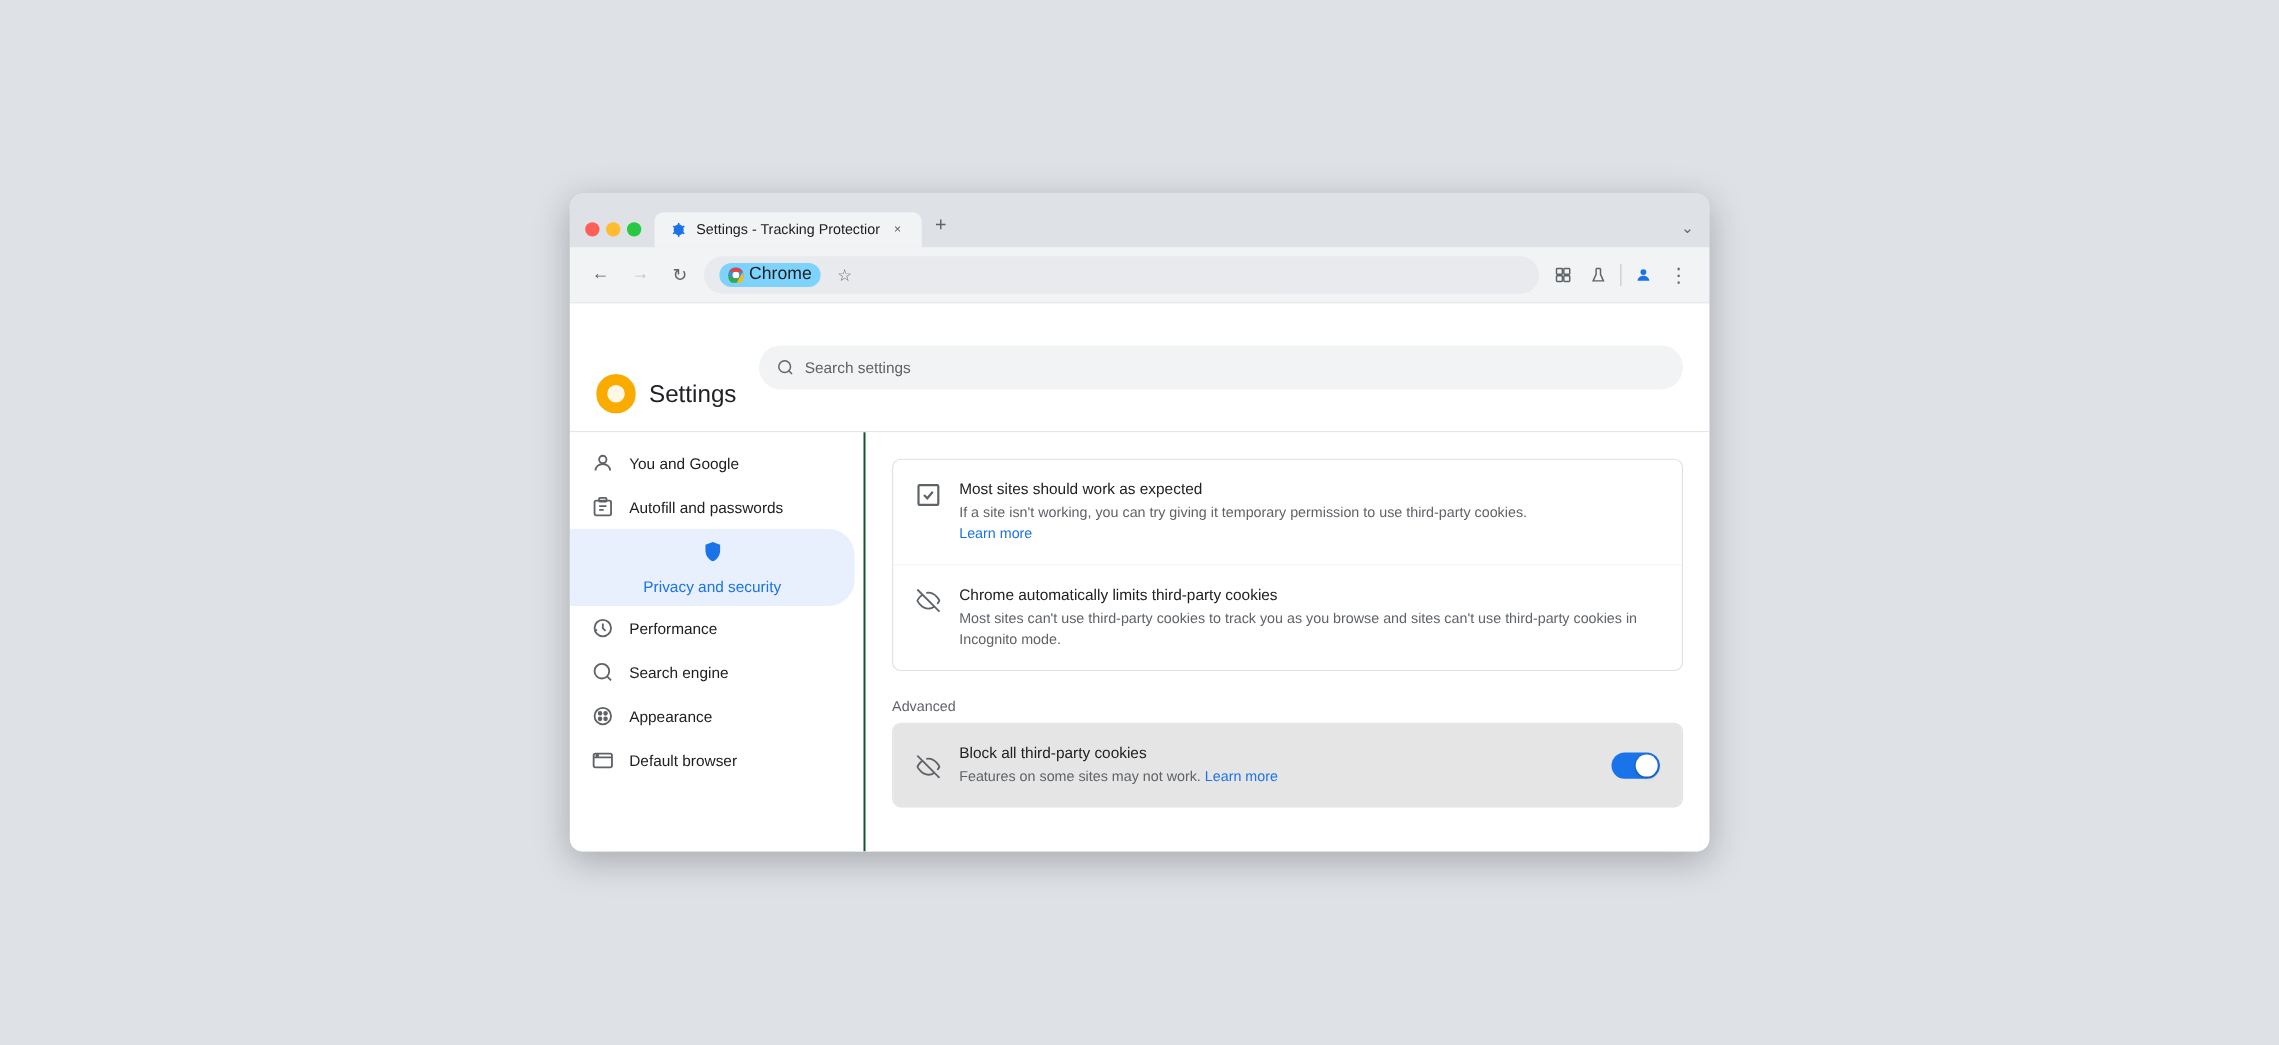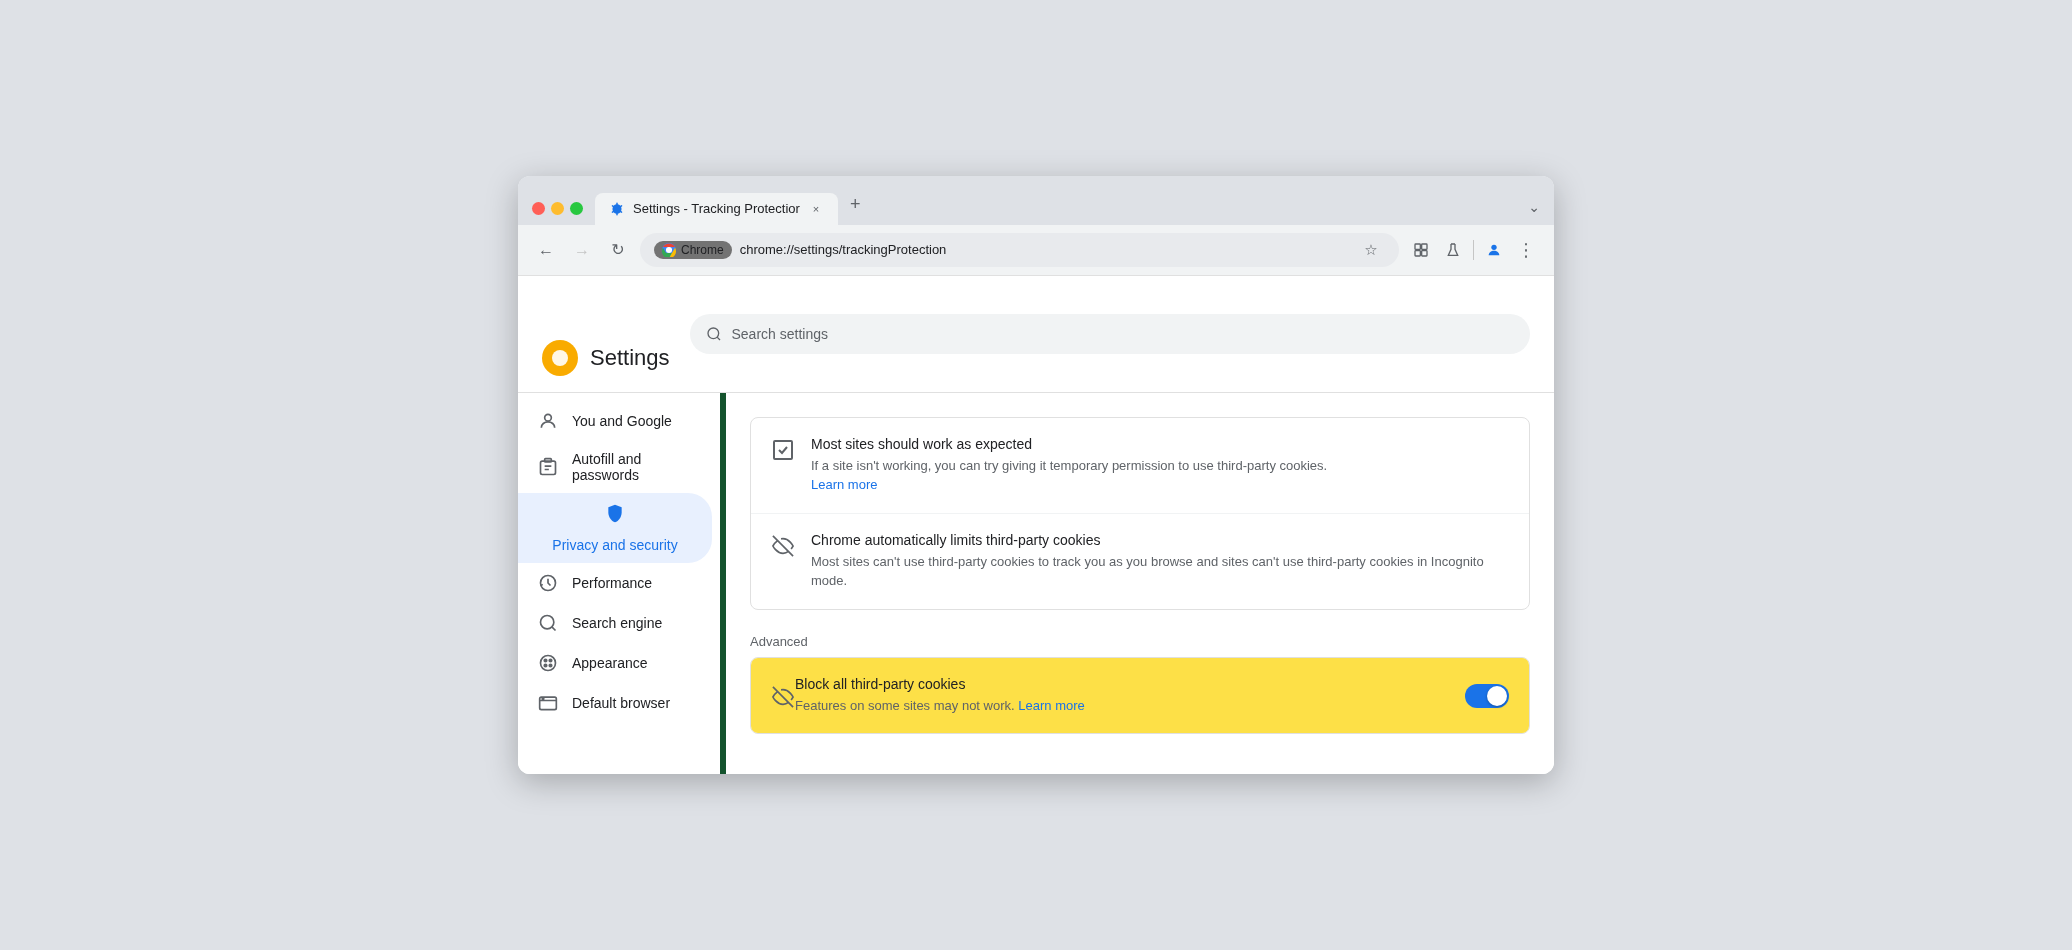--- a/index.html
+++ b/index.html
@@ -119,27 +119,27 @@
       flex: 1;
       height: 34px;
       background: #e8eaed;
       border-radius: 17px;
       display: flex;
       align-items: center;
       padding: 0 14px;
       gap: 8px;
     }
     .address-chrome-pill {
-      background: #737373;
+      background: #7dd3fc;
       border-radius: 12px;
       padding: 2px 8px;
       display: flex;
       align-items: center;
       gap: 5px;
-      font-size: 12px;
+      font-size: 16px;
       font-weight: 500;
       color: #202124;
     }
     .chrome-sphere {
       width: 14px;
       height: 14px;
     }
     .address-text {
       font-size: 13px;
       color: #202124;
@@ -214,24 +214,24 @@
       font-size: 14px;
       color: #5f6368;
     }
     
     .settings-body {
       display: flex;
       flex: 1;
     }
     
     .sidebar {
-      width: 208px;
+      width: 269px;
       flex-shrink: 0;
       padding: 8px 0;
-      border-right: 6px solid #14532d;
+      border-right: 2px solid #14532d;
       background: #fff;
     }
     .sidebar-item {
       display: flex;
       align-items: center;
       gap: 14px;
       padding: 10px 20px;
       cursor: pointer;
       border-radius: 0 24px 24px 0;
       margin-right: 8px;
@@ -310,21 +310,22 @@
     .advanced-label {
       font-size: 13px;
       color: #5f6368;
       padding: 8px 0 8px 0;
       font-weight: 500;
     }
     .content-row-gray {
       display: flex;
       align-items: center;
       padding: 18px 20px;
-      background: #fde047;
+      gap: 16px;
+      background: #e5e5e5;
     }
     
     .toggle {
       width: 44px;
       height: 24px;
       border-radius: 12px;
       background: #1a73e8;
       position: relative;
       flex-shrink: 0;
       cursor: pointer;
@@ -381,21 +382,20 @@
       <div class="address-chrome-pill">
         <svg class="chrome-sphere" viewBox="0 0 16 16">
           <circle cx="8" cy="8" r="8" fill="#4285f4"></circle>
           <circle cx="8" cy="8" r="3.5" fill="white"></circle>
           <path d="M8 4.5h6.928a8 8 0 00-13.856 0H8z" fill="#ea4335"></path>
           <path d="M4.634 11.5L1.07 5.5a8 8 0 006.928 12L11.366 11.5H4.634z" fill="#34a853"></path>
           <path d="M11.366 11.5L14.93 5.5a8 8 0 01-6.928 12L11.366 11.5z" fill="#fbbc04"></path>
         </svg>
         <span>Chrome</span>
       </div>
-      <span class="address-text">chrome://settings/trackingProtection</span>
       <div class="toolbar-icon-btn">☆</div>
     </div>
     <div class="toolbar-icons">
       <button class="toolbar-icon-btn">
         <svg width="16" height="16" viewBox="0 0 24 24" fill="none" stroke="#5f6368" stroke-width="2">
           <rect x="3" y="3" width="8" height="8" rx="1"></rect>
           <rect x="13" y="3" width="8" height="8" rx="1"></rect>
           <rect x="3" y="13" width="8" height="8" rx="1"></rect>
           <rect x="13" y="13" width="8" height="8" rx="1"></rect>
         </svg>

